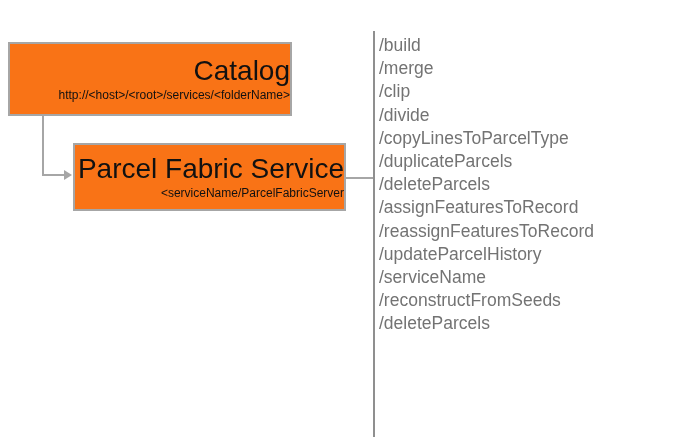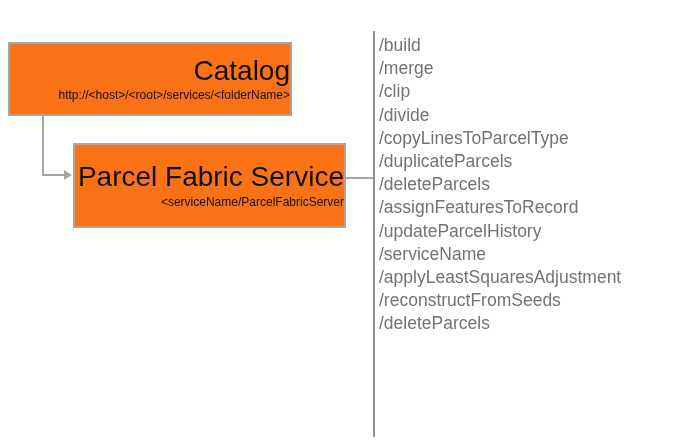--- a/index.html
+++ b/index.html
@@ -30,21 +30,21 @@
   .box-catalog {
     left: 8px;
     top: 42px;
     width: 284px;
     height: 74px;
   }
   .box-service {
     left: 73px;
     top: 143px;
     width: 273px;
-    height: 85px;
+    height: 68px;
   }
   .node-title {
     color: #111111;
     font-size: 28px;
     line-height: 1.05;
     white-space: nowrap;
   }
   .node-subtitle {
     color: #111111;
     font-size: 12px;
@@ -131,20 +131,20 @@
   <div class="endpoint-list">
 
   <div class="endpoint-item">/build</div>
       <div class="endpoint-item">/merge</div>
       <div class="endpoint-item">/clip</div>
       <div class="endpoint-item">/divide</div>
       <div class="endpoint-item">/copyLinesToParcelType</div>
       <div class="endpoint-item">/duplicateParcels</div>
       <div class="endpoint-item">/deleteParcels</div>
       <div class="endpoint-item">/assignFeaturesToRecord</div>
+      <div class="endpoint-item">/reassignFeaturesToRecord</div>
       <div class="endpoint-item">/updateParcelHistory</div>
       <div class="endpoint-item">/serviceName</div>
-      <div class="endpoint-item">/applyLeastSquaresAdjustment</div>
       <div class="endpoint-item">/reconstructFromSeeds</div>
       <div class="endpoint-item">/deleteParcels</div>
     </div>
 
 </div>
 
 </body></html>

